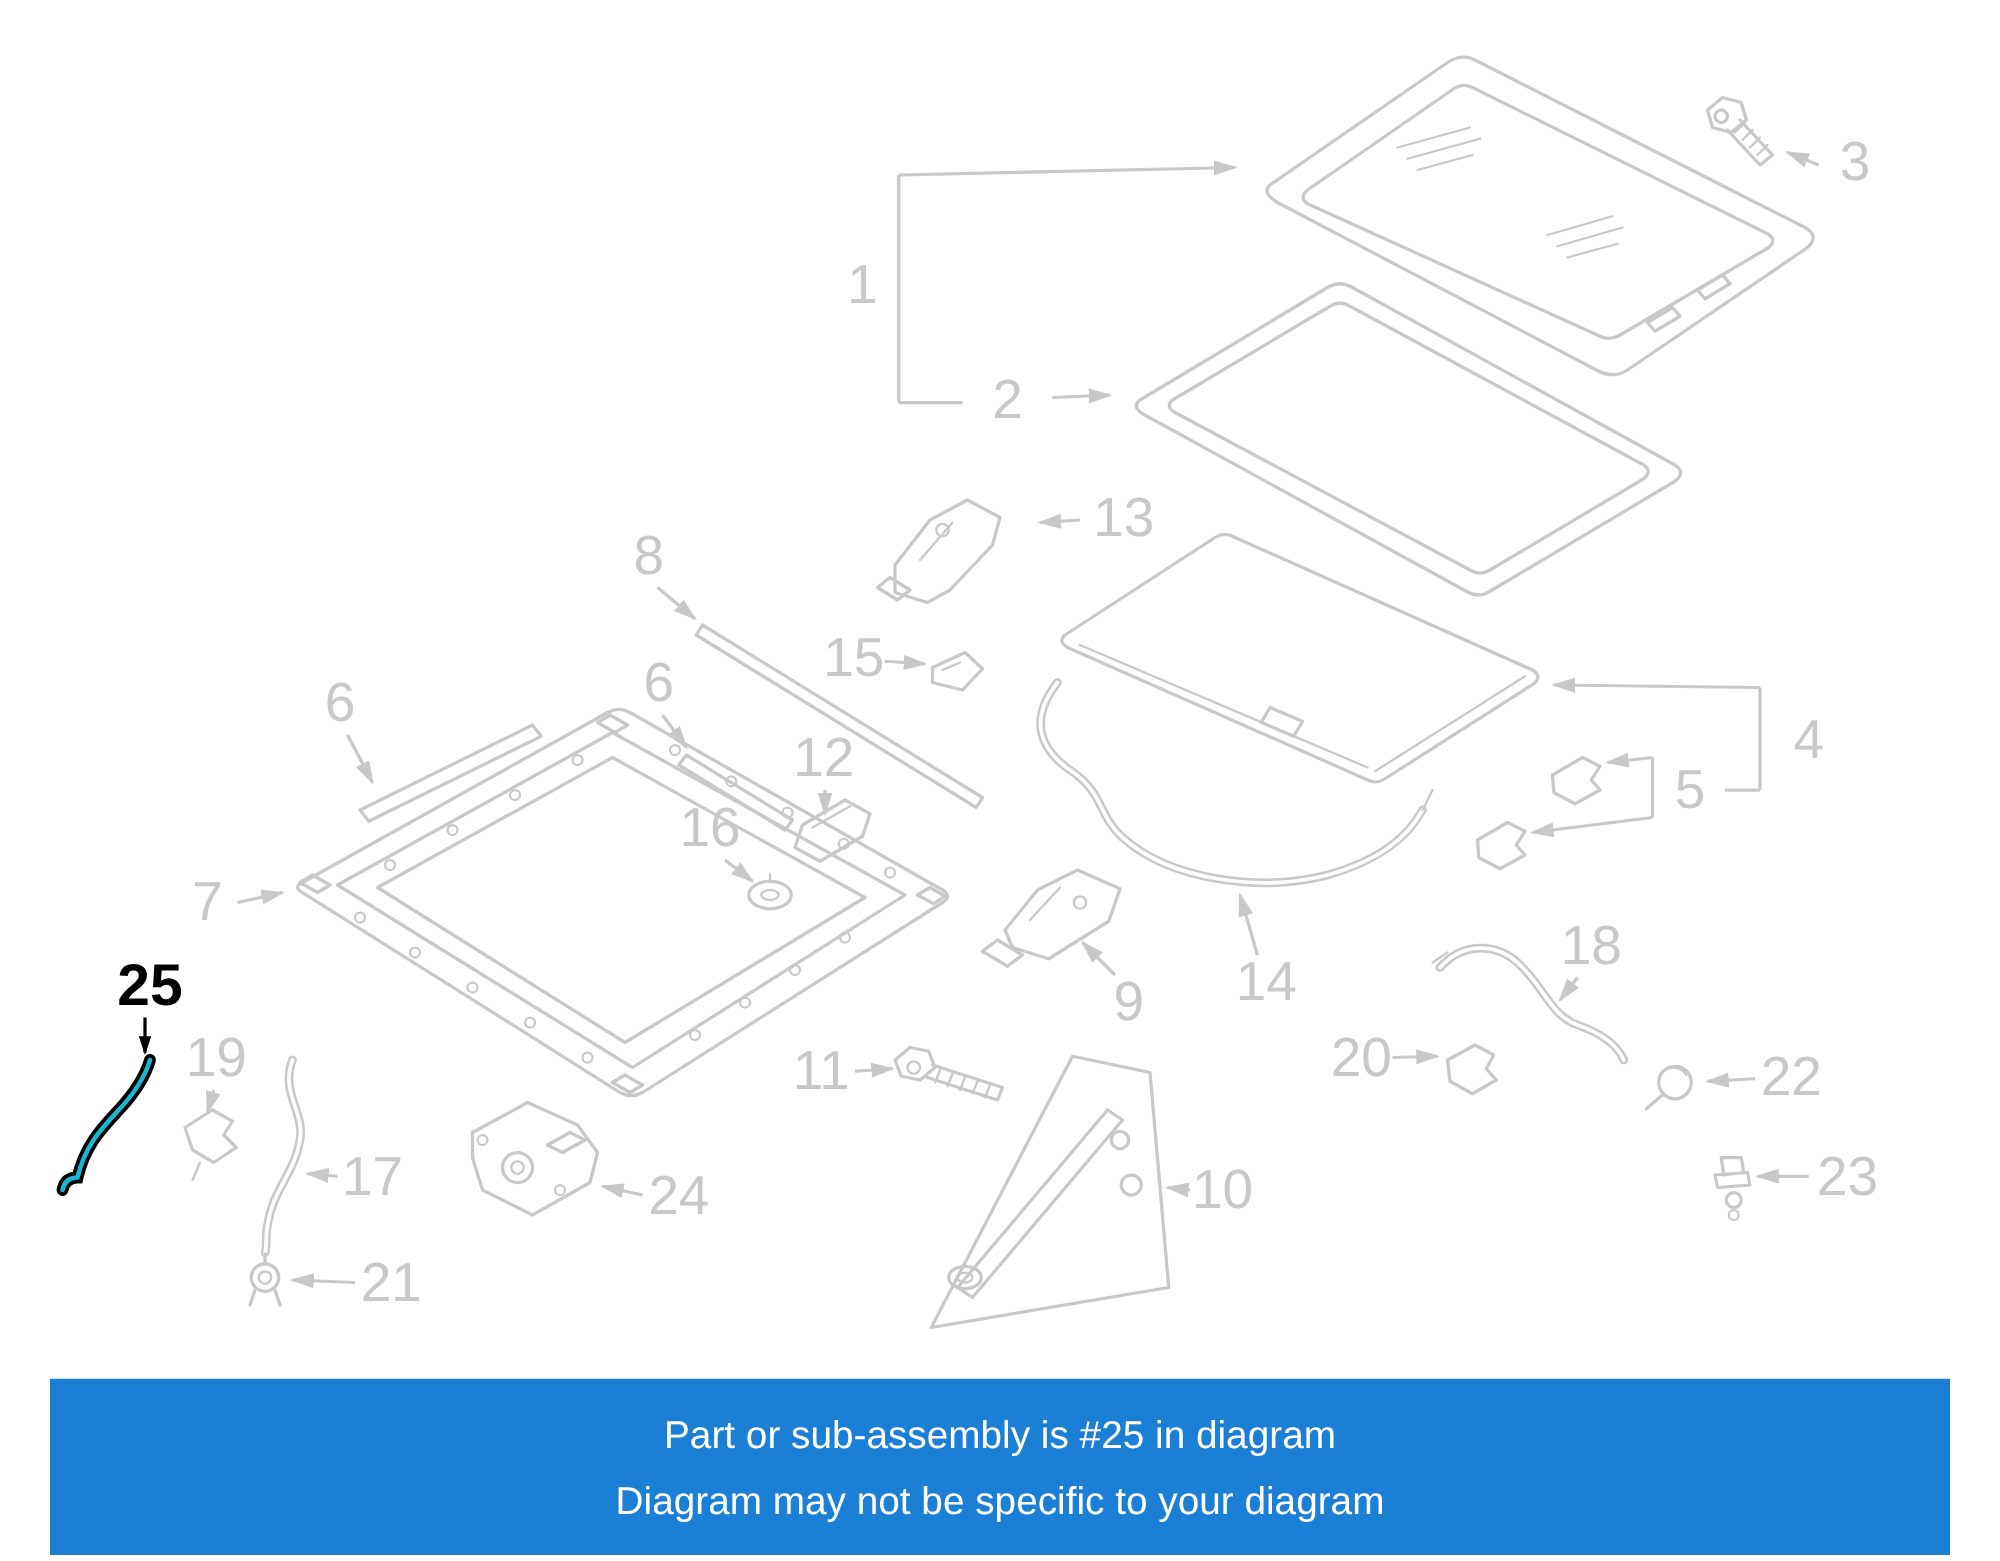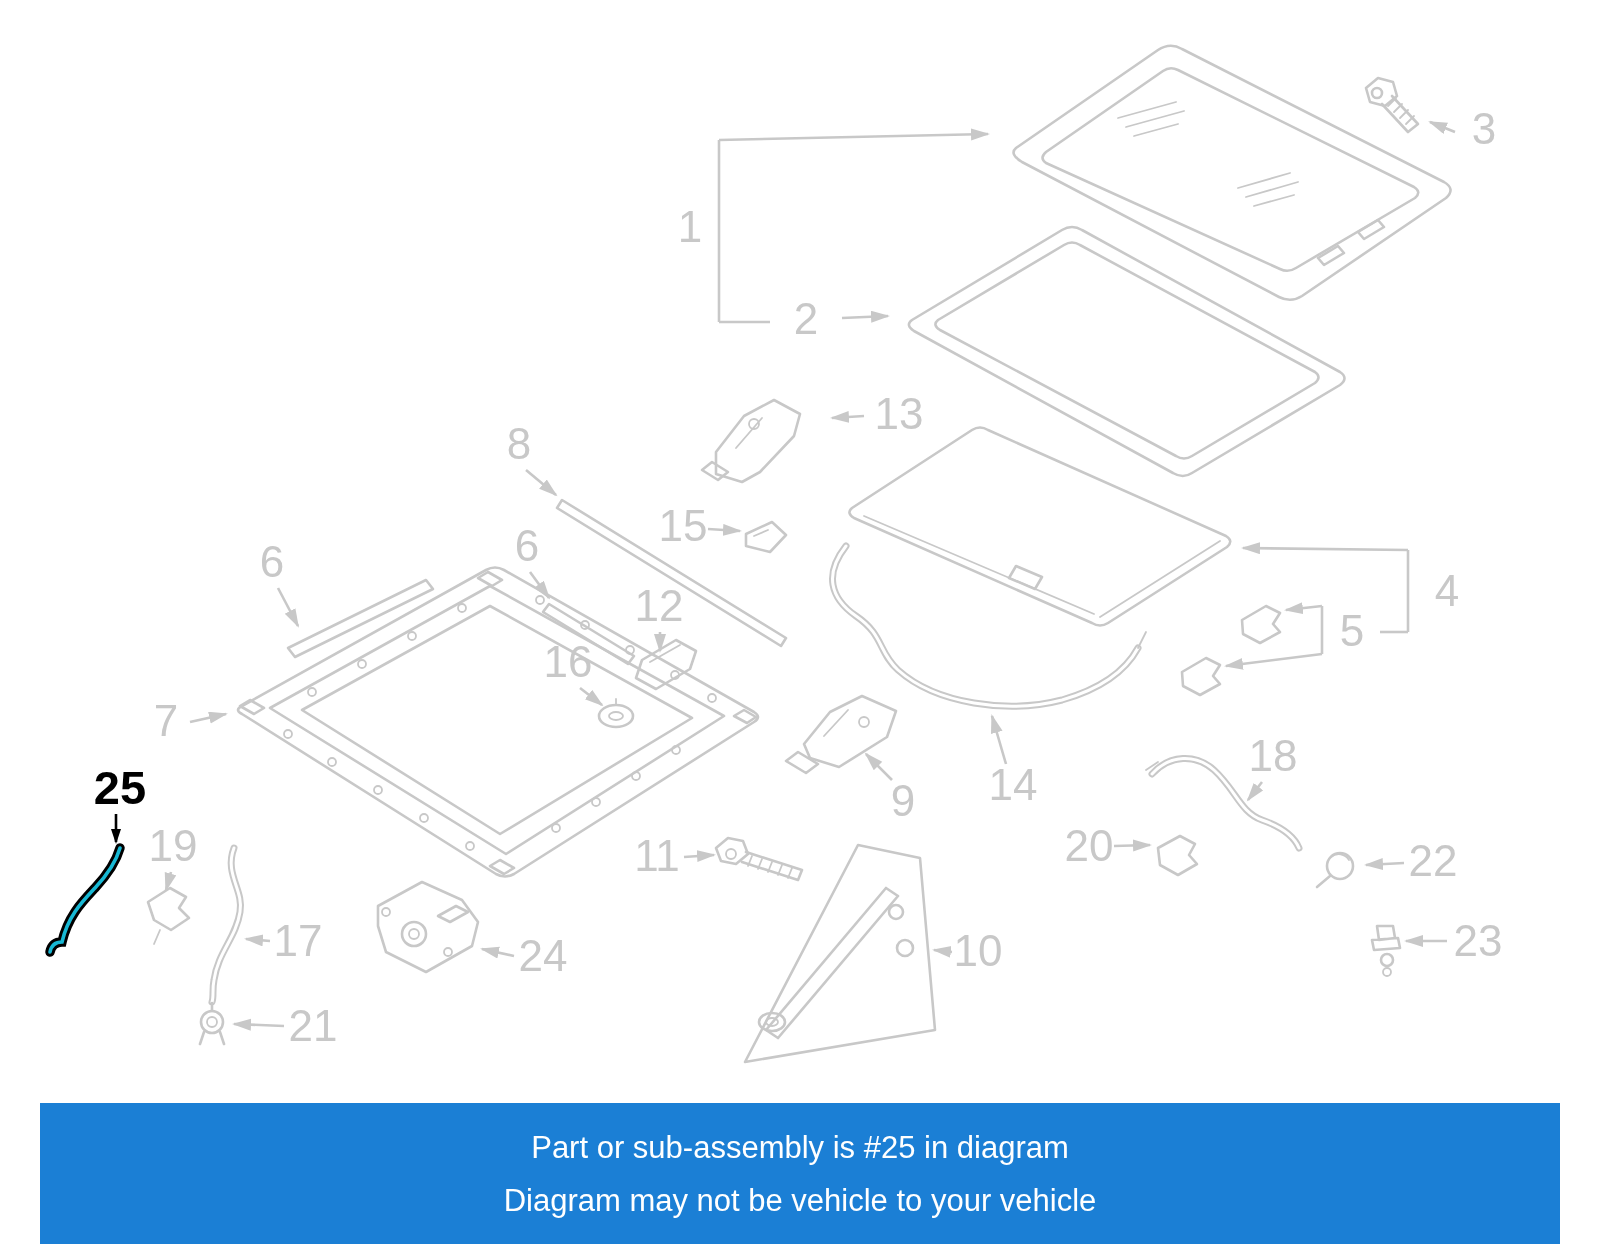--- a/index.html
+++ b/index.html
@@ -300,16 +300,16 @@
       <text class="lbl" x="313" y="1041">21</text>
       <text class="lbl" x="1433" y="876">22</text>
       <text class="lbl" x="1478" y="956">23</text>
       <text class="lbl" x="543" y="971">24</text>
       <text class="lbl hl" x="120" y="804">25</text>
     </g>
   </svg>
 
   <div class="banner">
     <div class="bline">Part or sub-assembly is #25 in diagram</div>
-    <div class="bline">Diagram may not be vehicle to your vehicle</div>
+    <div class="bline">Diagram may not be specific to your diagram</div>
   </div>
 
 </div>
 
 </body></html>

